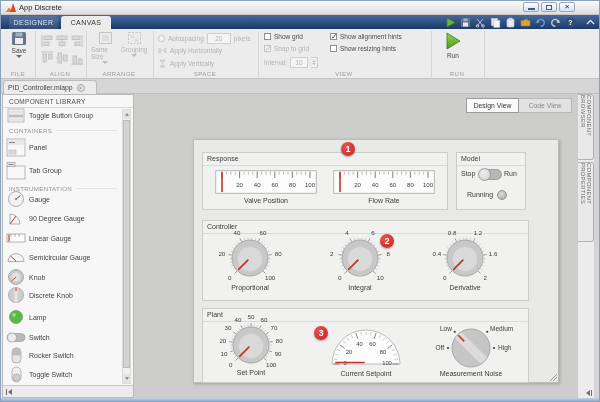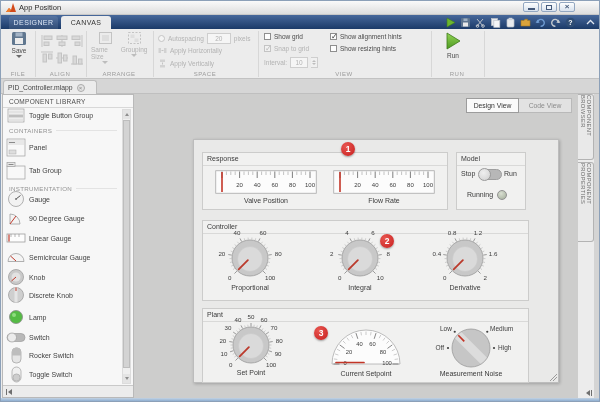--- a/index.html
+++ b/index.html
@@ -137,21 +137,21 @@
 </head>
 <body>
 
 <div class="window">
 
   <div class="titlebar">
     <svg class="abs" style="left:5px;top:2px" width="10" height="10">
       <polygon points="0,9 3,5 5,7 7,0 10,9" fill="#d44a1a"></polygon>
       <polygon points="0,9 3,5 5,7 3.5,9" fill="#f07e2a"></polygon>
     </svg>
-    <span class="title-text">App Position</span>
+    <span class="title-text">App Discrete</span>
     <div class="winbtn" style="left:522px">
         <span class="mini"></span>
       </div>
     <div class="winbtn" style="left:540px">
         <span class="rest"></span>
       </div>
     <div class="winbtn" style="left:558px">
         <span class="cls">×</span>
       </div>
   </div>

